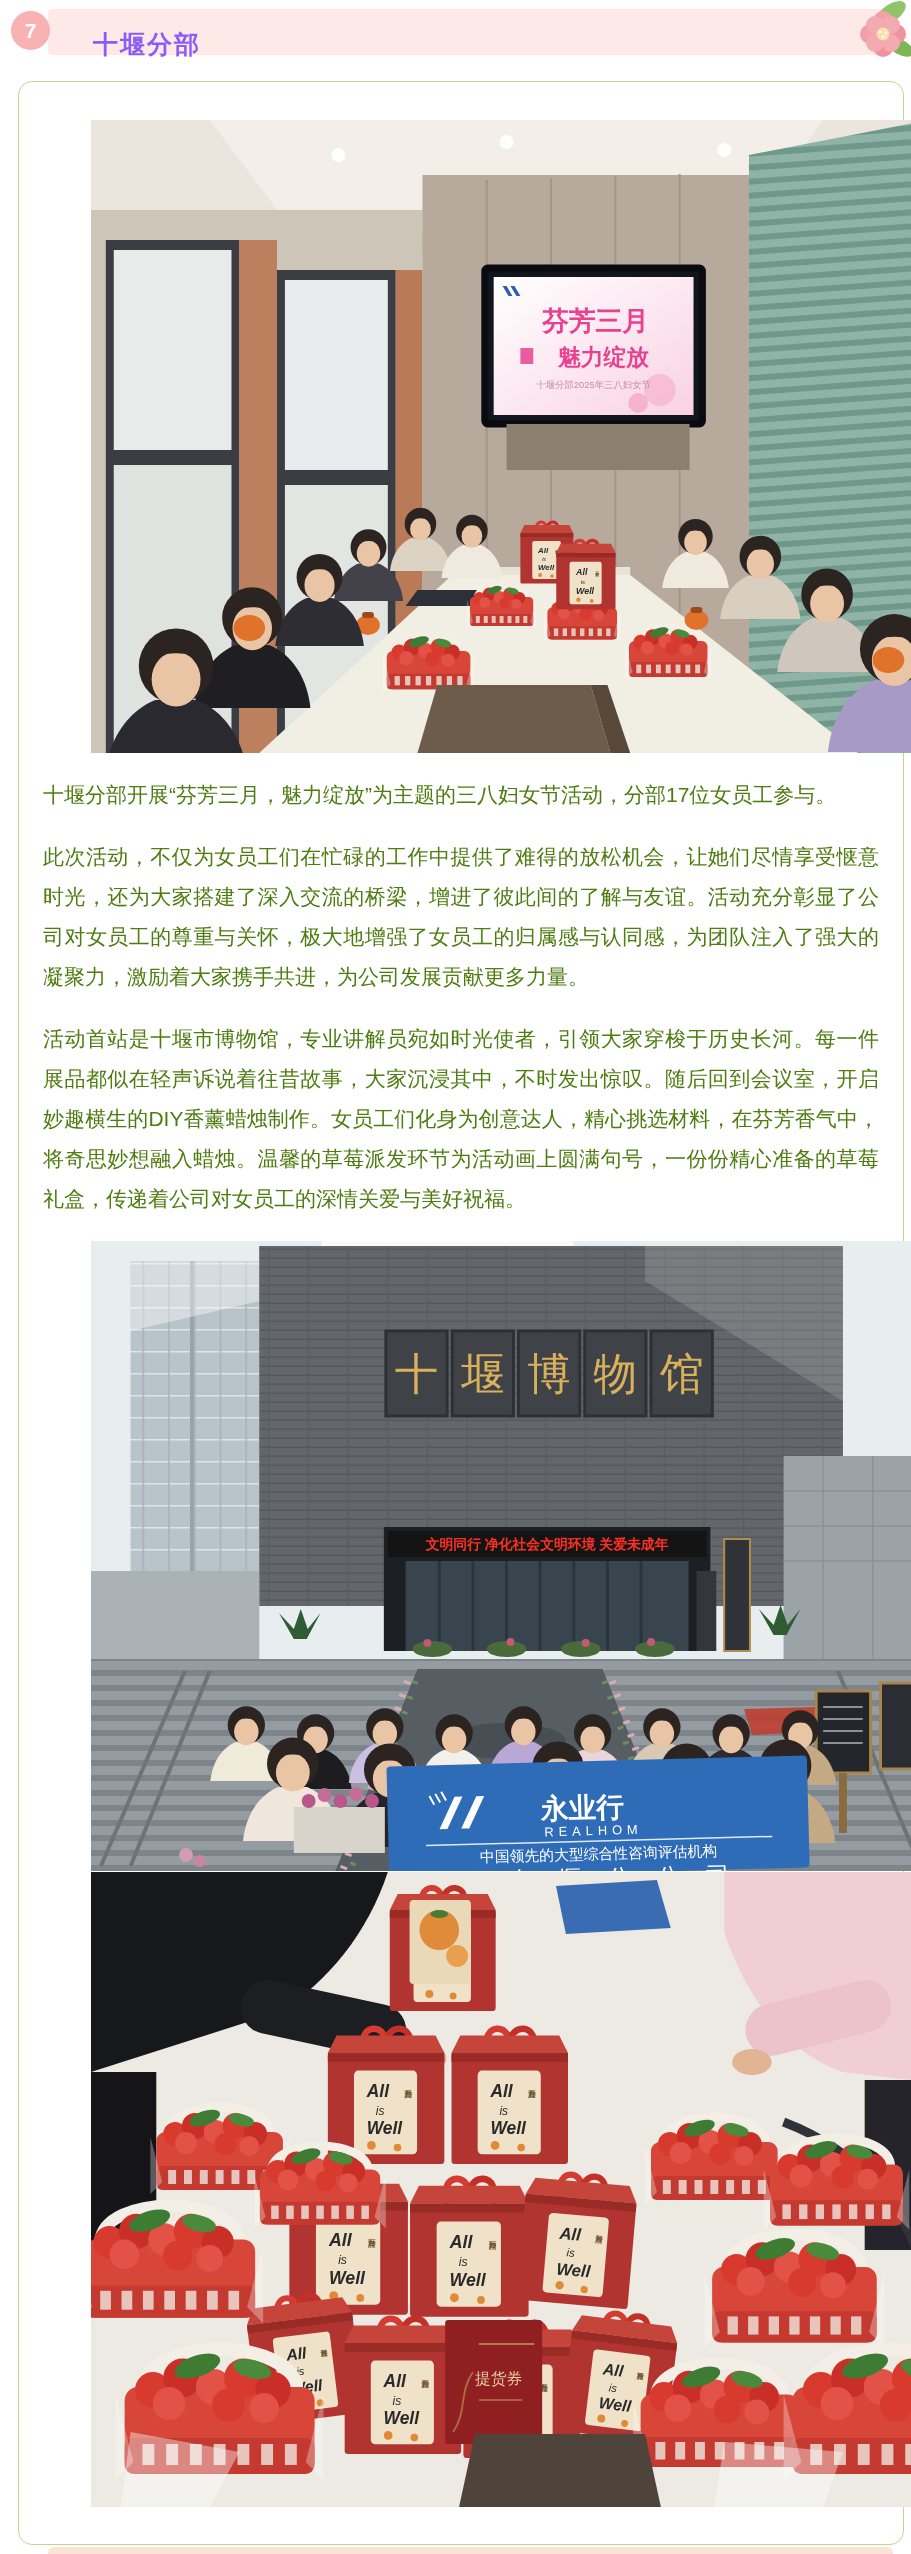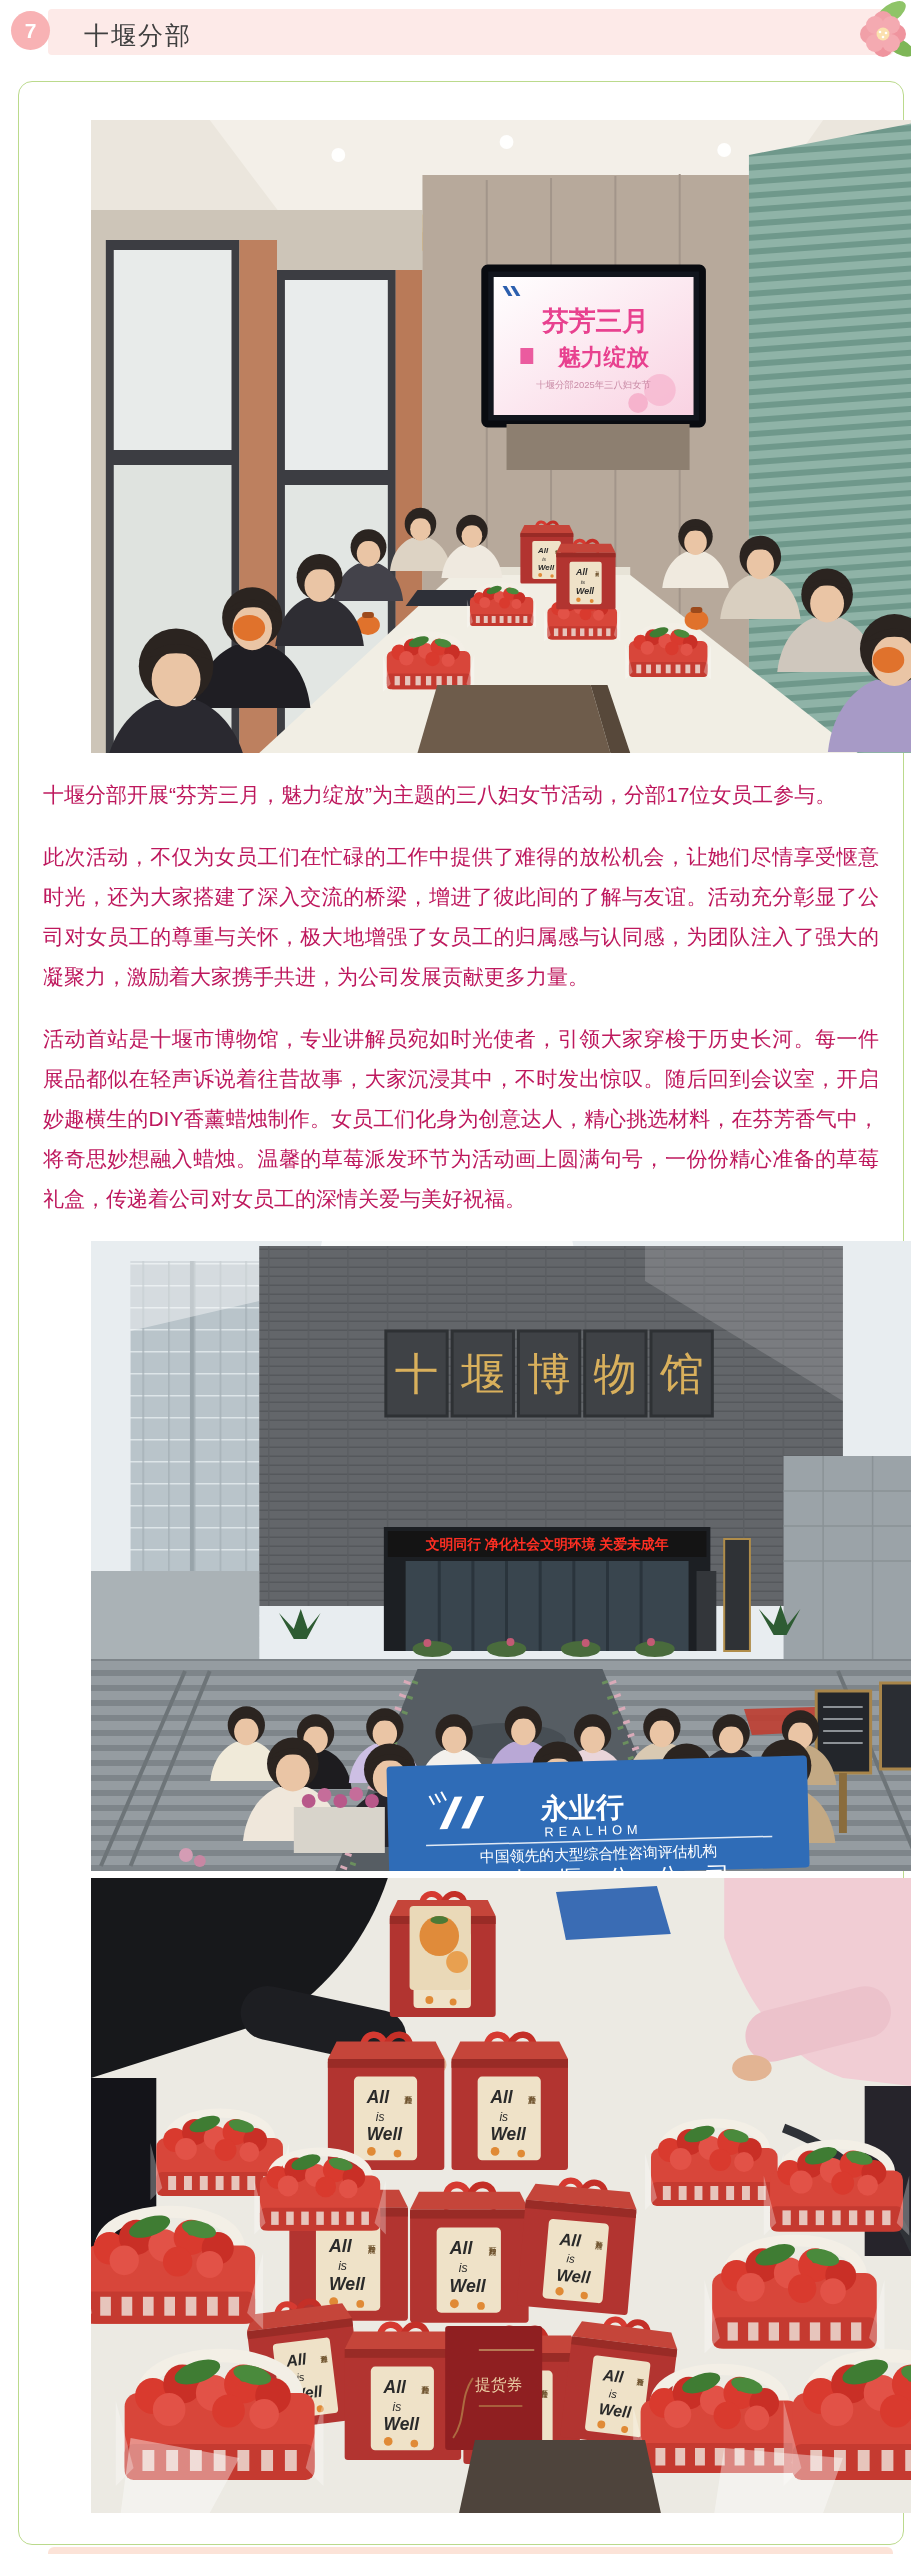--- a/index.html
+++ b/index.html
@@ -3,30 +3,30 @@
 <meta charset="utf-8">
 <style>
   html,body{margin:0;padding:0;background:#ffffff;}
   .page{position:relative;width:911px;height:2554px;background:#ffffff;overflow:hidden;
         font-family:"Liberation Sans",sans-serif;}
   
   .banner{position:absolute;left:48px;top:9px;width:845px;height:46px;background:#fdeae8;border-radius:4px;}
   .badge{position:absolute;left:11px;top:11px;width:39px;height:39px;border-radius:50%;
          background:#f8b2b4;color:#ffffff;font-weight:bold;font-size:21px;
          display:flex;align-items:center;justify-content:center;z-index:3;}
-  .title{margin:3px;line-height:46px;padding-left:33px;font-size:25px;letter-spacing:2px;
-         color:#404040;font-weight:normal;}
+  .title{margin:12px;line-height:46px;padding-left:33px;font-size:25px;letter-spacing:2px;
+         color:#8b5cf6;font-weight:bold;}
   .flower{position:absolute;right:0;top:0;width:66px;height:64px;z-index:4;}
   
   .card{position:absolute;left:18px;top:81px;width:886px;height:2464px;box-sizing:border-box;
         background:#ffffff;border:1.5px solid #bbda8c;border-radius:14px;padding:38px 24px 24px;}
-  .card p{margin:22px 0;font-size:21px;line-height:40px;color:#be185d;text-align:justify;}
+  .card p{margin:22px 0;font-size:21px;line-height:40px;color:#4d7c0f;text-align:justify;}
   .photo{margin:0;padding-left:48px;}
   .photo svg{display:block;width:838px;}
-  .photo-gifts{margin-top:7px;}
+  .photo-gifts{margin-top:1px;}
   .bottom-strip{position:absolute;left:48px;top:2547px;width:845px;height:7px;
                 background:#fce3d8;border-radius:6px 6px 0 0;}
   svg text{font-family:"Liberation Sans",sans-serif;}
   .serif{font-family:"Liberation Serif","DejaVu Serif",serif;}
 </style>
 </head>
 <body>
 
 <div class="page">
 

